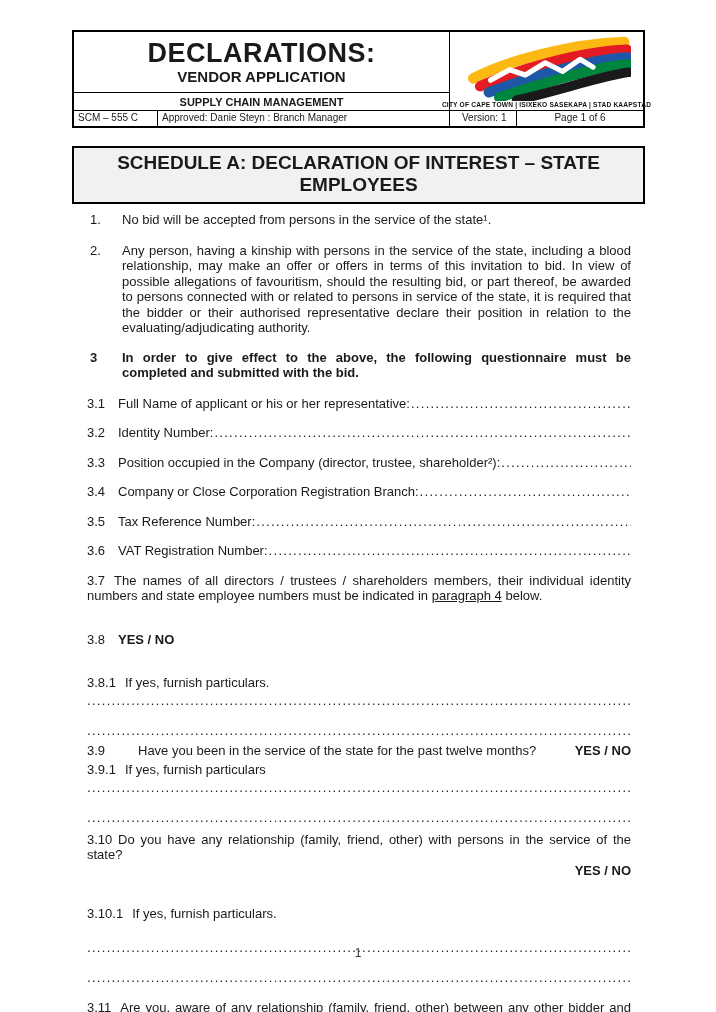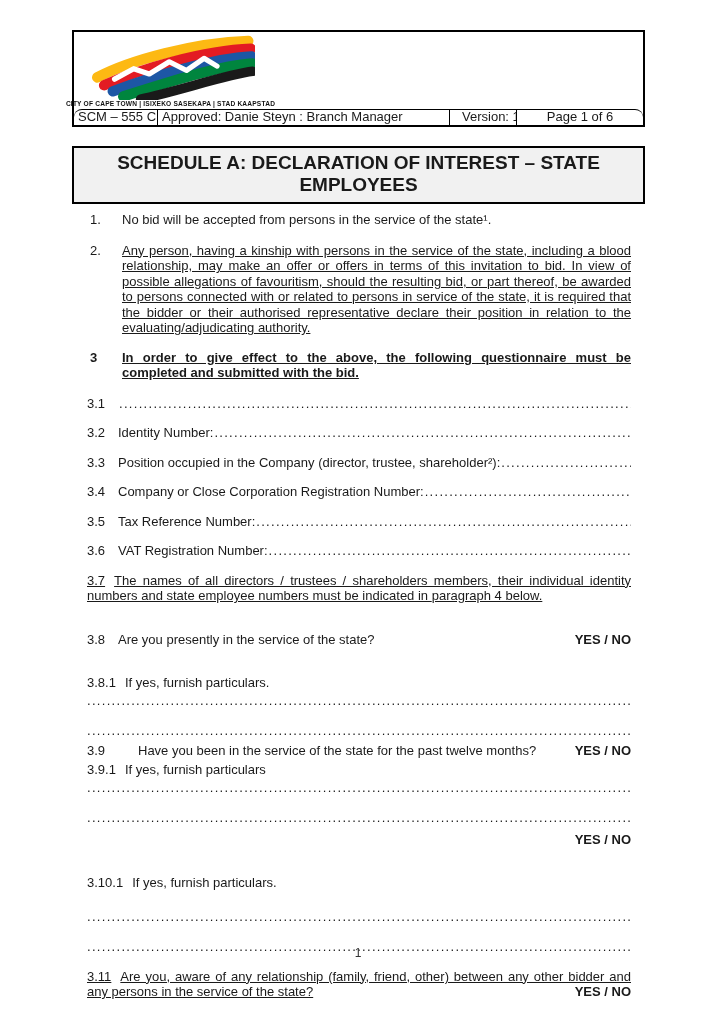--- a/index.html
+++ b/index.html
@@ -19,21 +19,21 @@
   }
   .hdr-top{display:flex;}
   .hdr-left{flex:1;display:flex;flex-direction:column;border-right:1px solid #000;}
   .hdr-title-cell{height:60px;border-bottom:1px solid #000;display:flex;flex-direction:column;align-items:center;justify-content:center;}
   .hdr-title{font-size:27px;font-weight:bold;letter-spacing:.5px;line-height:29px;}
   .hdr-subtitle{font-size:15px;font-weight:bold;line-height:17px;}
   .hdr-scm{height:17px;display:flex;align-items:center;justify-content:center;font-size:11px;font-weight:bold;}
   .hdr-right{width:193px;display:flex;flex-direction:column;align-items:center;justify-content:flex-end;padding-bottom:1px;}
   .logo{margin-top:2px;}
   .logo-caption{font-size:6.6px;font-weight:bold;letter-spacing:.2px;white-space:nowrap;line-height:8px;color:#111;}
-  .hdr-bottom{display:flex;border-top:1px solid #000;height:15px;font-size:13px;line-height:14px;border-radius:8px;}
+  .hdr-bottom{display:flex;border-top:1px solid #000;height:15px;font-size:10px;line-height:14px;}
   .hb-cell{box-sizing:border-box;padding:0 4px;white-space:nowrap;overflow:hidden;}
   .hb-code{width:84px;border-right:1px solid #000;}
   .hb-approved{flex:1;}
   .hb-version{width:68px;border-left:1px solid #000;border-right:1px solid #000;padding-left:12px;}
   .hb-page{width:126px;text-align:center;}
   
   .schedule-box{
     position:absolute;left:72px;top:146px;width:573px;box-sizing:border-box;
     border:2px solid #000;background:#f1f1f1;
     text-align:center;font-size:19px;font-weight:bold;line-height:22px;
@@ -41,21 +41,21 @@
   }
   
   .body{
     position:absolute;left:87px;top:212px;width:544px;
     font-size:13px;line-height:15.5px;
   }
   .row{display:flex;}
   .num1{width:35px;flex:none;padding-left:3px;box-sizing:border-box;}
   .num2{width:31px;flex:none;}
   .txt{flex:1;}
-  .just{text-align:justify;text-decoration:underline;}
+  .just{text-align:justify;}
   .bold{font-weight:bold;}
   .numi{margin-right:9px;}
   .u{text-decoration:underline;}
   .field{display:flex;white-space:nowrap;}
   .flabel{flex:none;}
   .leader{flex:1;overflow:hidden;white-space:nowrap;letter-spacing:1.3px;padding-left:1px;}
   .dotline{overflow:hidden;white-space:nowrap;letter-spacing:1.3px;height:16px;}
   .q{display:flex;}
   .qt{flex:1;}
   .ans{font-weight:bold;flex:none;}
@@ -69,20 +69,27 @@
   .mt15{margin-top:15px;}
   .mt2{margin-top:2px;} .mt6{margin-top:6px;} .mt18{margin-top:18px;}
 </style>
 </head>
 <body>
 
 <div class="page">
 
   <div class="hdr">
     <div class="hdr-top">
+      <div class="hdr-left">
+        <div class="hdr-title-cell">
+          <div class="hdr-title">DECLARATIONS:</div>
+          <div class="hdr-subtitle">VENDOR APPLICATION</div>
+        </div>
+        <div class="hdr-scm">SUPPLY CHAIN MANAGEMENT</div>
+      </div>
       <div class="hdr-right">
         <svg class="logo" width="168" height="66" viewBox="0 0 190 76">
           <g fill="none" stroke-linecap="round">
             <path d="M10 50 C 48 30, 122 10, 184 8" stroke="#FDB913" stroke-width="12"></path>
             <path d="M18 59 C 58 41, 132 19, 187 17" stroke="#E31B23" stroke-width="12"></path>
             <path d="M28 66 C 72 50, 142 28, 188 26" stroke="#1D57A5" stroke-width="12"></path>
             <path d="M40 72 C 87 57, 152 36, 189 34" stroke="#00853E" stroke-width="12"></path>
             <path d="M60 75 C 102 66, 162 46, 189 43" stroke="#1A1A1A" stroke-width="11"></path>
             <path d="M30 52 L52 40 L70 46 L93 32 L113 42 L133 28 L148 37" stroke="#FFFFFF" stroke-width="6" stroke-linejoin="round"></path>
           </g>
@@ -112,38 +119,39 @@
       <span class="txt just">Any person, having a kinship with persons in the service of the state, including a blood relationship, may make an offer or offers in terms of this invitation to bid.  In view of possible allegations of favouritism, should the resulting bid, or part thereof, be awarded to persons connected with or related to persons in service of the state, it is required that the bidder or their authorised representative declare their position in relation to the evaluating/adjudicating authority.</span>
     </div>
 
     <div class="row mt14 bold">
       <span class="num1">3</span>
       <span class="txt just">In order to give effect to the above, the following questionnaire must be completed and submitted with the bid.</span>
     </div>
 
     <div class="field mt15">
       <span class="num2">3.1</span>
+      <span class="flabel">Full Name of applicant or his or her representative:</span>
       <span class="leader">........................................................................................................................................................................................................................................................</span>
     </div>
 
     <div class="field mt14">
       <span class="num2">3.2</span>
       <span class="flabel">Identity Number:</span>
       <span class="leader">........................................................................................................................................................................................................................................................</span>
     </div>
 
     <div class="field mt14">
       <span class="num2">3.3</span>
       <span class="flabel">Position occupied in the Company (director, trustee, shareholder²):</span>
       <span class="leader">........................................................................................................................................................................................................................................................</span>
     </div>
 
     <div class="field mt14">
       <span class="num2">3.4</span>
-      <span class="flabel">Company or Close Corporation Registration Number:</span>
+      <span class="flabel">Company or Close Corporation Registration Branch:</span>
       <span class="leader">........................................................................................................................................................................................................................................................</span>
     </div>
 
     <div class="field mt14">
       <span class="num2">3.5</span>
       <span class="flabel">Tax Reference Number:</span>
       <span class="leader">........................................................................................................................................................................................................................................................</span>
     </div>
 
     <div class="field mt14">
@@ -151,21 +159,20 @@
       <span class="flabel">VAT Registration Number:</span>
       <span class="leader">........................................................................................................................................................................................................................................................</span>
     </div>
 
     <div class="just mt14">
       <span class="numi">3.7</span><span>The names of all directors / trustees / shareholders members, their individual identity numbers and state employee numbers must be indicated in </span><span class="u">paragraph 4</span><span> below.</span>
     </div>
 
     <div class="q mt13">
       <span class="num2">3.8</span>
-      <span class="qt">Are you presently in the service of the state?</span>
       <span class="ans">YES / NO</span>
     </div>
 
     <div class="mt13">
       <span class="numi">3.8.1</span><span>If yes, furnish particulars.</span>
     </div>
 
     <div class="dotline mt2">........................................................................................................................................................................................................................................................</div>
     <div class="dotline mt14">........................................................................................................................................................................................................................................................</div>
 
@@ -176,20 +183,23 @@
     </div>
 
     <div class="mt12">
       <span class="numi">3.9.1</span><span>If yes, furnish particulars</span>
     </div>
 
     <div class="dotline mt2">........................................................................................................................................................................................................................................................</div>
     <div class="dotline mt14">........................................................................................................................................................................................................................................................</div>
 
     <div class="mt6">
+      <div class="lastjust">
+        <span>3.10</span> <span>Do you have any relationship (family, friend, other) with persons in the service of the state?</span>
+      </div>
       <div class="ansline">
         <span class="ans">YES / NO</span>
       </div>
     </div>
 
     <div class="mt13">
       <span class="numi">3.10.1</span><span>If yes, furnish particulars.</span>
     </div>
 
     <div class="dotline mt18">........................................................................................................................................................................................................................................................</div>

